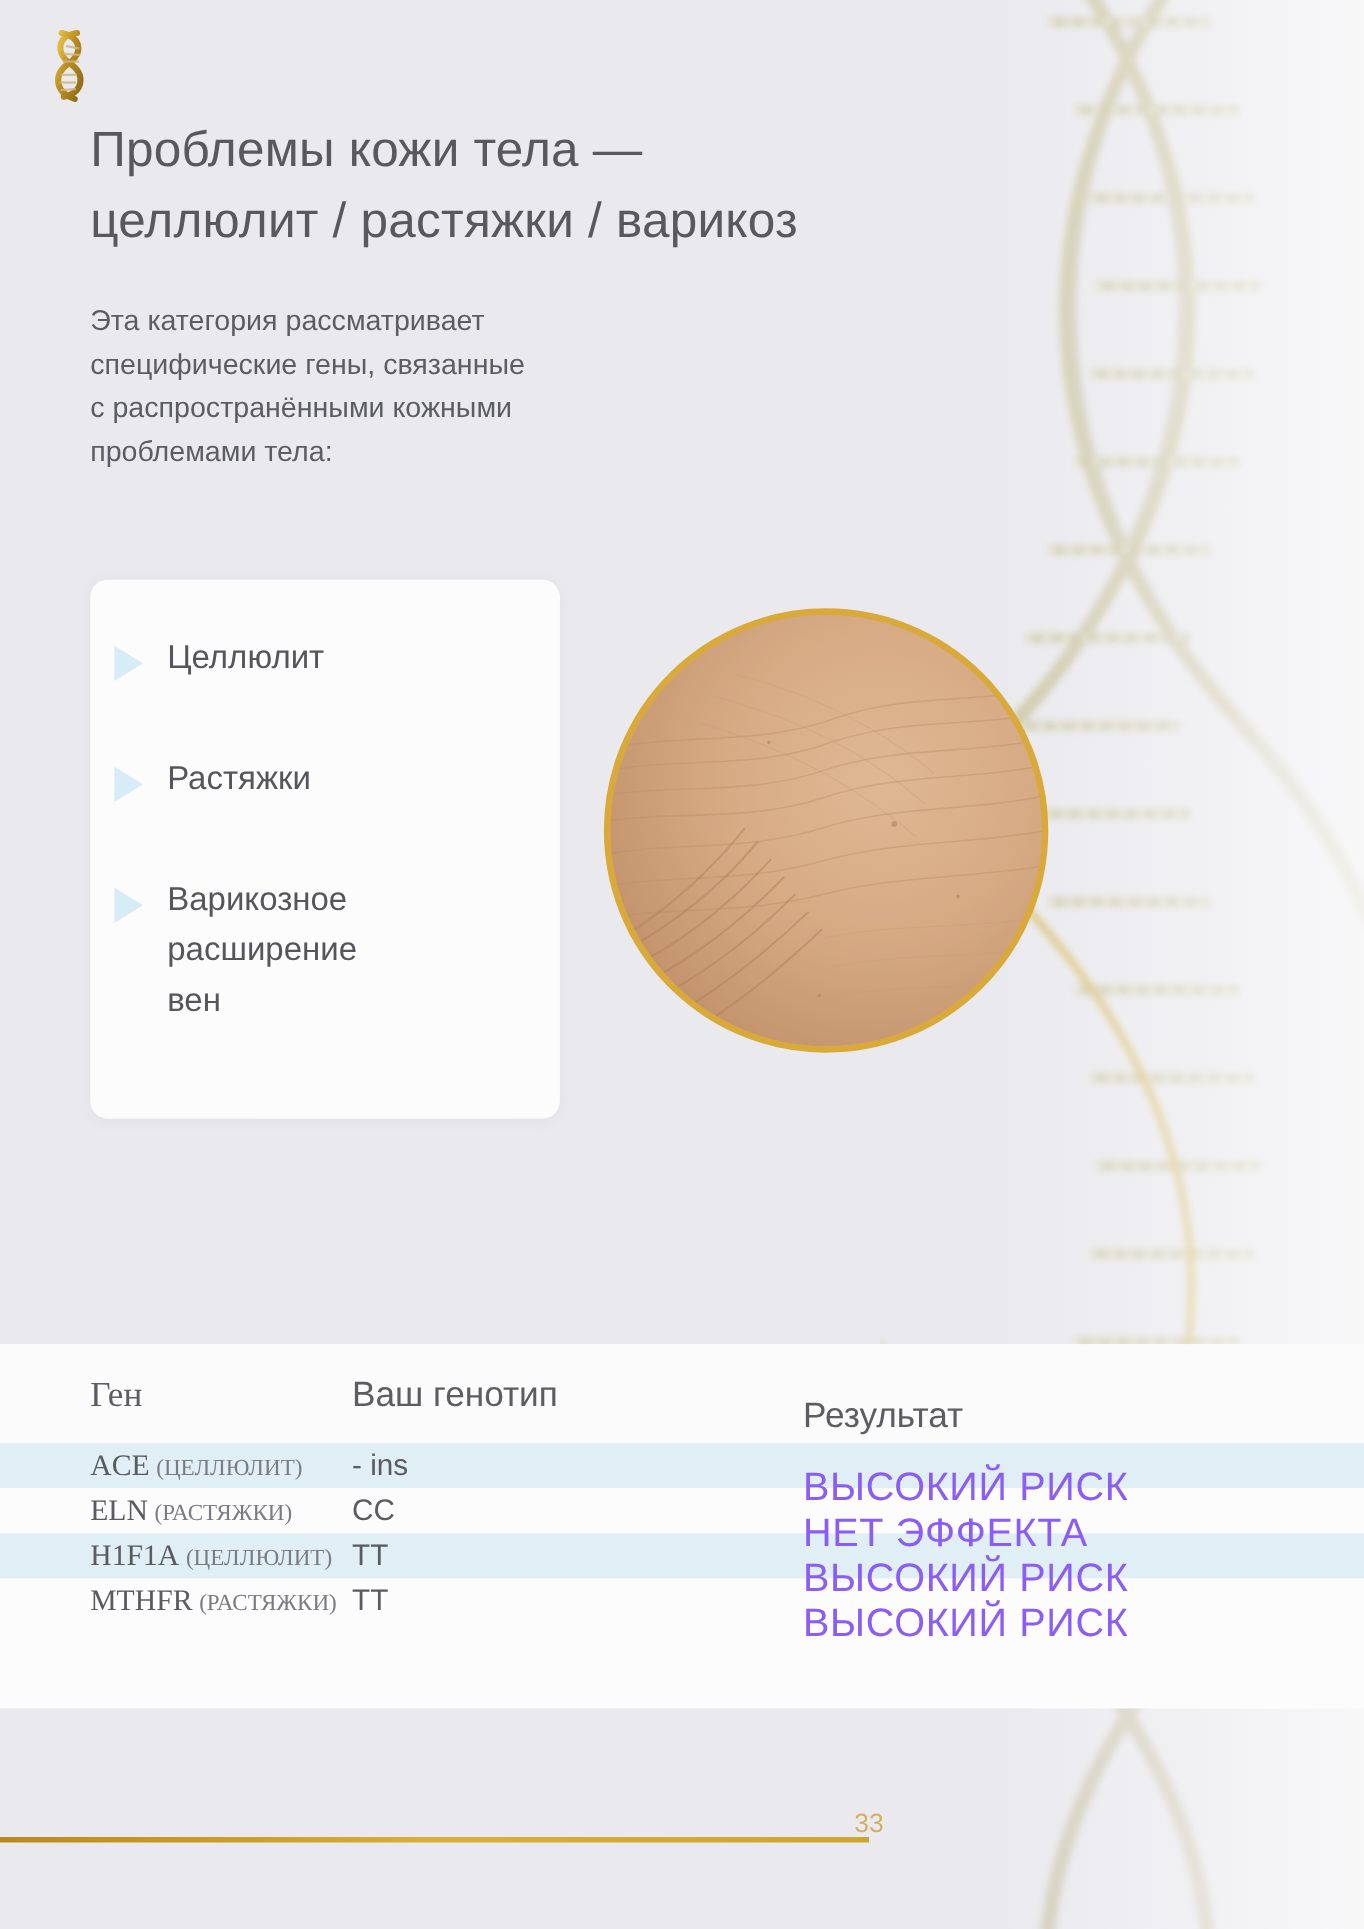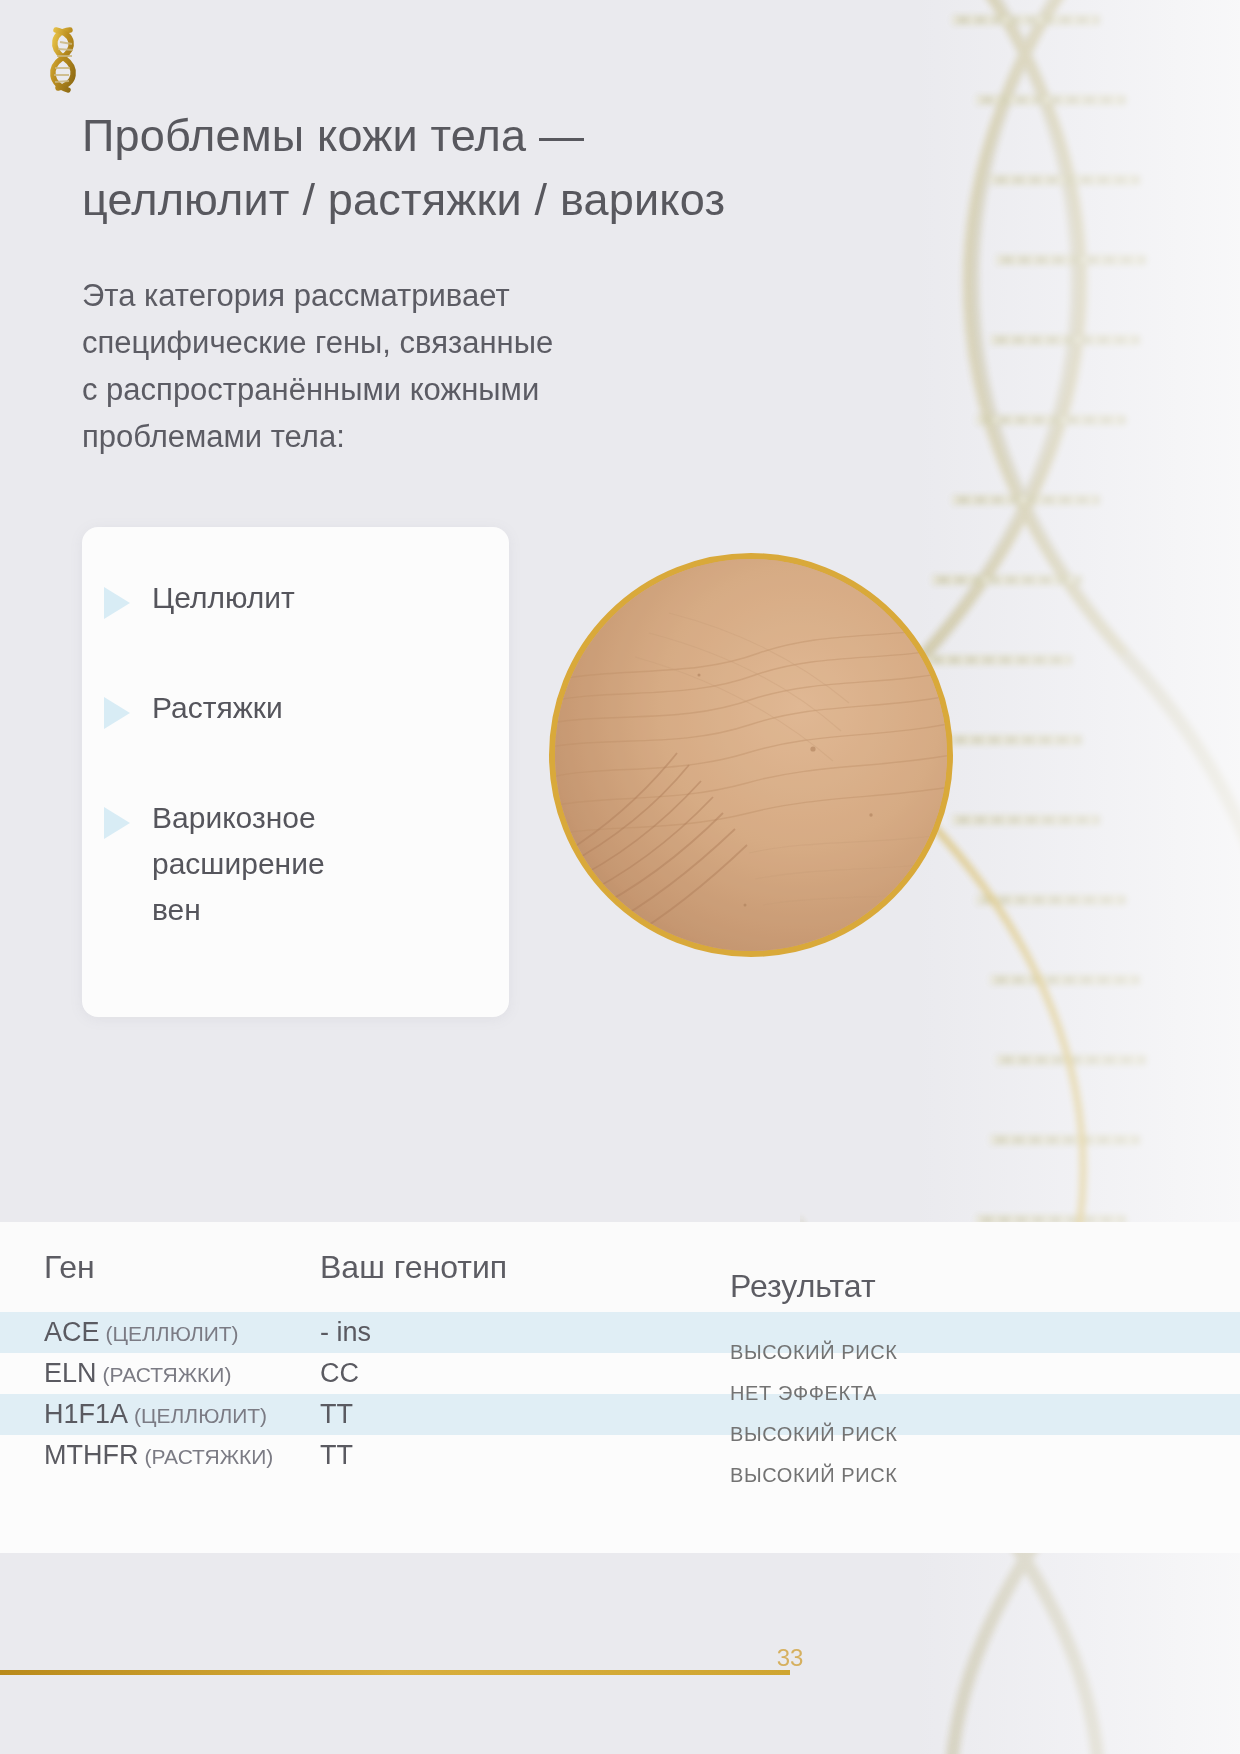--- a/index.html
+++ b/index.html
@@ -57,21 +57,21 @@
     line-height: 1.42;
     font-weight: 300;
     color: #58585e;
     letter-spacing: 0.2px;
     white-space: pre-line;
   }
   .lede {
     position: absolute;
     left: 82px; top: 272px;
     width: 720px;
-    font-size: 31px;
+    font-size: 26px;
     line-height: 1.52;
     font-weight: 300;
     color: #5c5c64;
     white-space: pre-line;
   }
 
   
   .card {
     position: absolute;
     left: 82px; top: 527px;
@@ -141,21 +141,21 @@
   }
   .trow {
     display: flex;
     height: 41px;
     align-items: center;
   }
   .trow.alt { background: #e0eef5; }
   .trow.plain { background: #fcfcfc; }
   .band-tail { height: 77px; background: #fcfcfc; }
 
-  .c-gene   { width: 320px; padding-left: 44px; box-sizing: border-box; }
+  .c-gene   { width: 320px; padding-left: 82px; box-sizing: border-box; font-family: Liberation Serif, serif; }
   .c-geno   { width: 410px; }
   .c-res    { flex: 1 1 auto; margin-top: 39px; }
 
   .th {
     font-size: 32px;
     font-weight: 300;
     color: #5c5c63;
   }
   .gene-name {
     font-size: 27px;
@@ -168,24 +168,24 @@
     font-weight: 300;
     color: #7b7b84;
     margin-left: 6px;
   }
   .geno {
     font-size: 27px;
     font-weight: 300;
     color: #5a5a61;
   }
   .result {
-    font-size: 20px;
+    font-size: 36px;
     font-weight: 300;
     letter-spacing: 0.6px;
-    color: #737373;
+    color: #8b5cf6;
     white-space: nowrap;
   }
 
   
   .footer-rule {
     position: absolute;
     left: 0; top: 1670px;
     width: 790px; height: 5px;
     background: linear-gradient(to right, #b98a1b 0%, #d8ae3c 50%, #cfa531 100%);
   }

